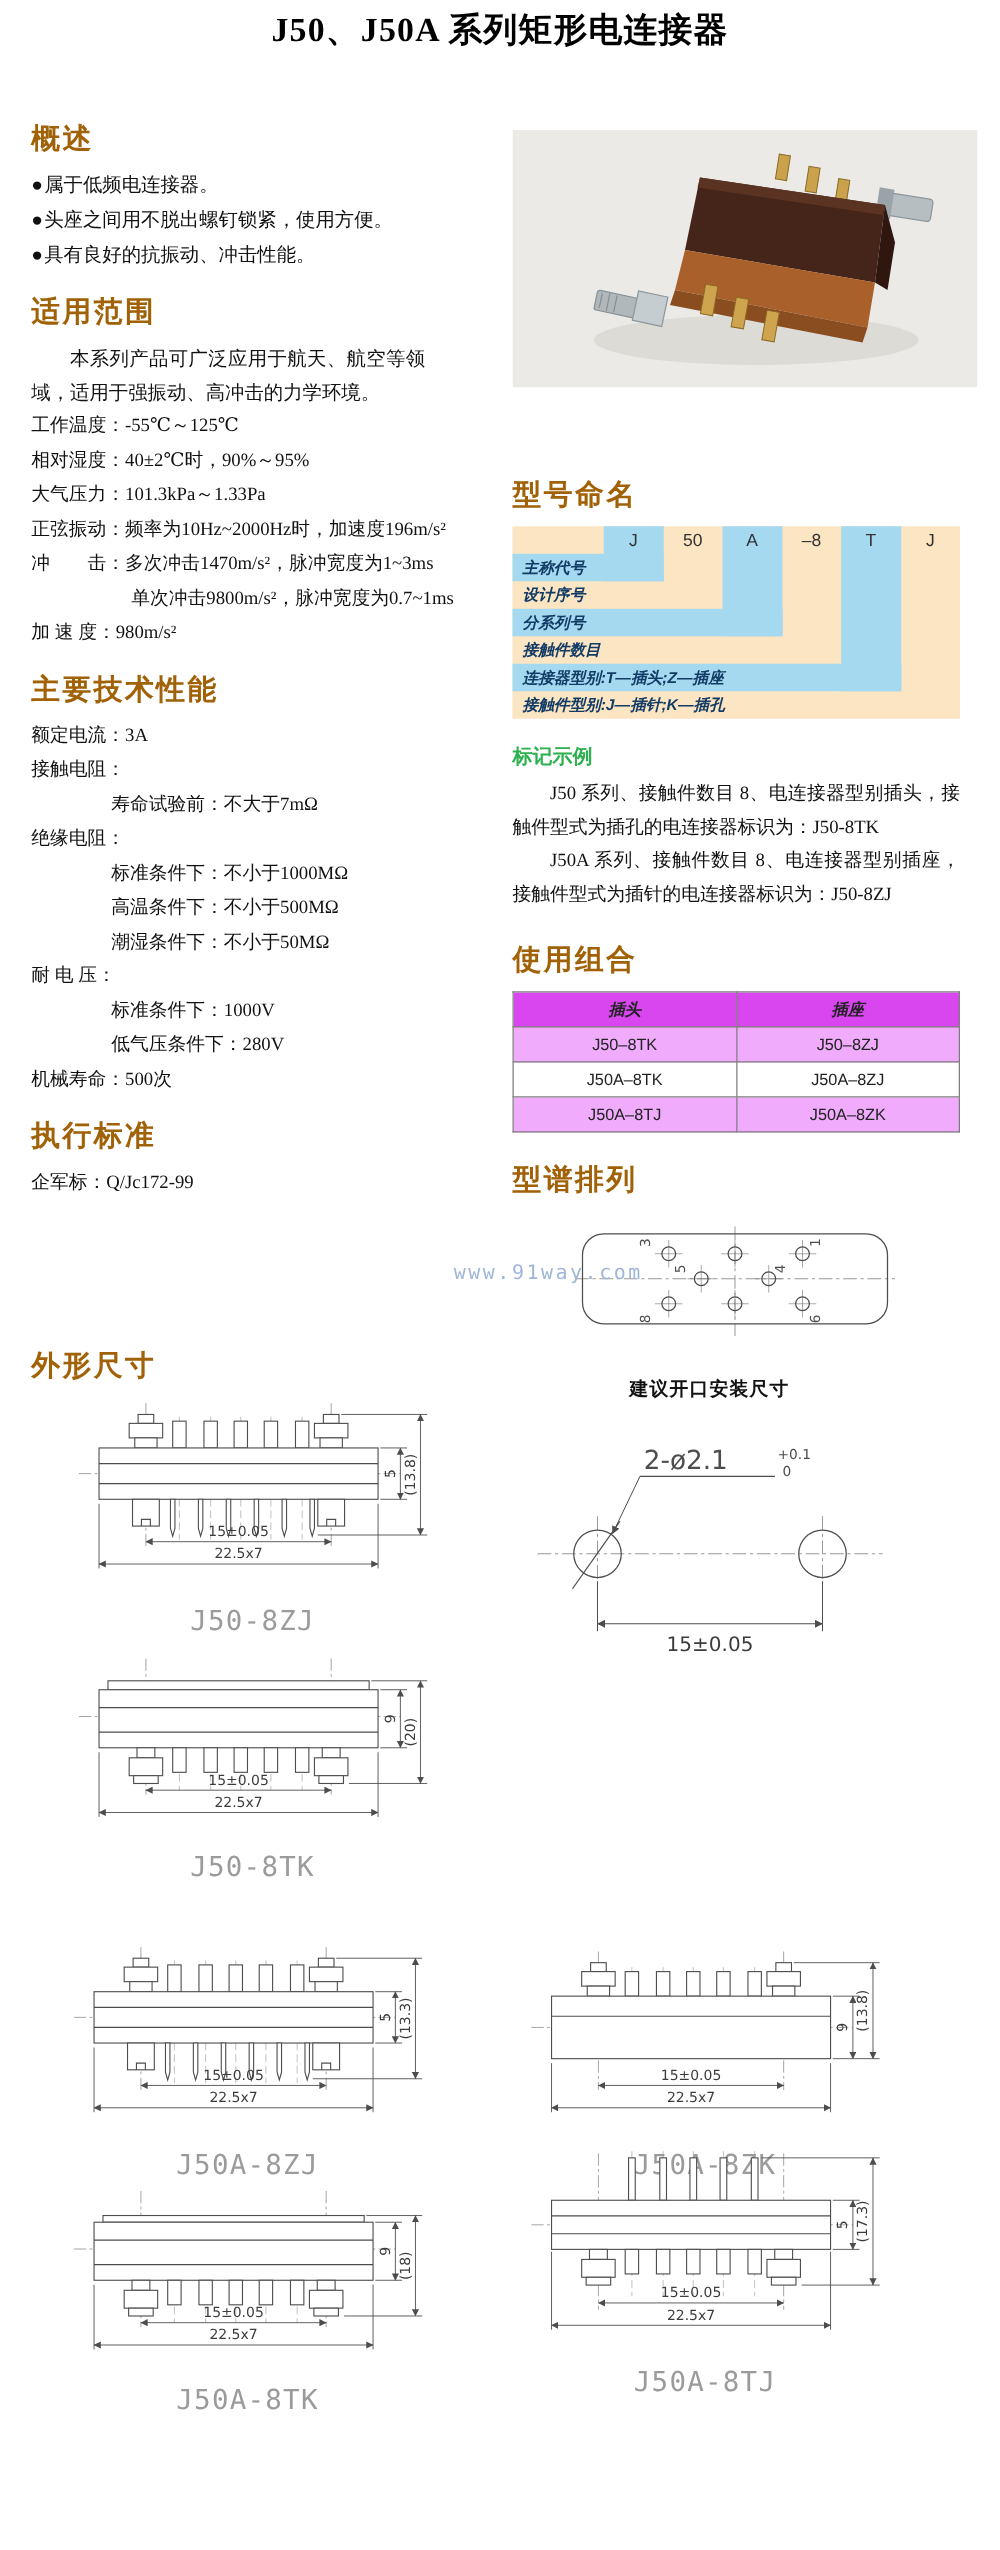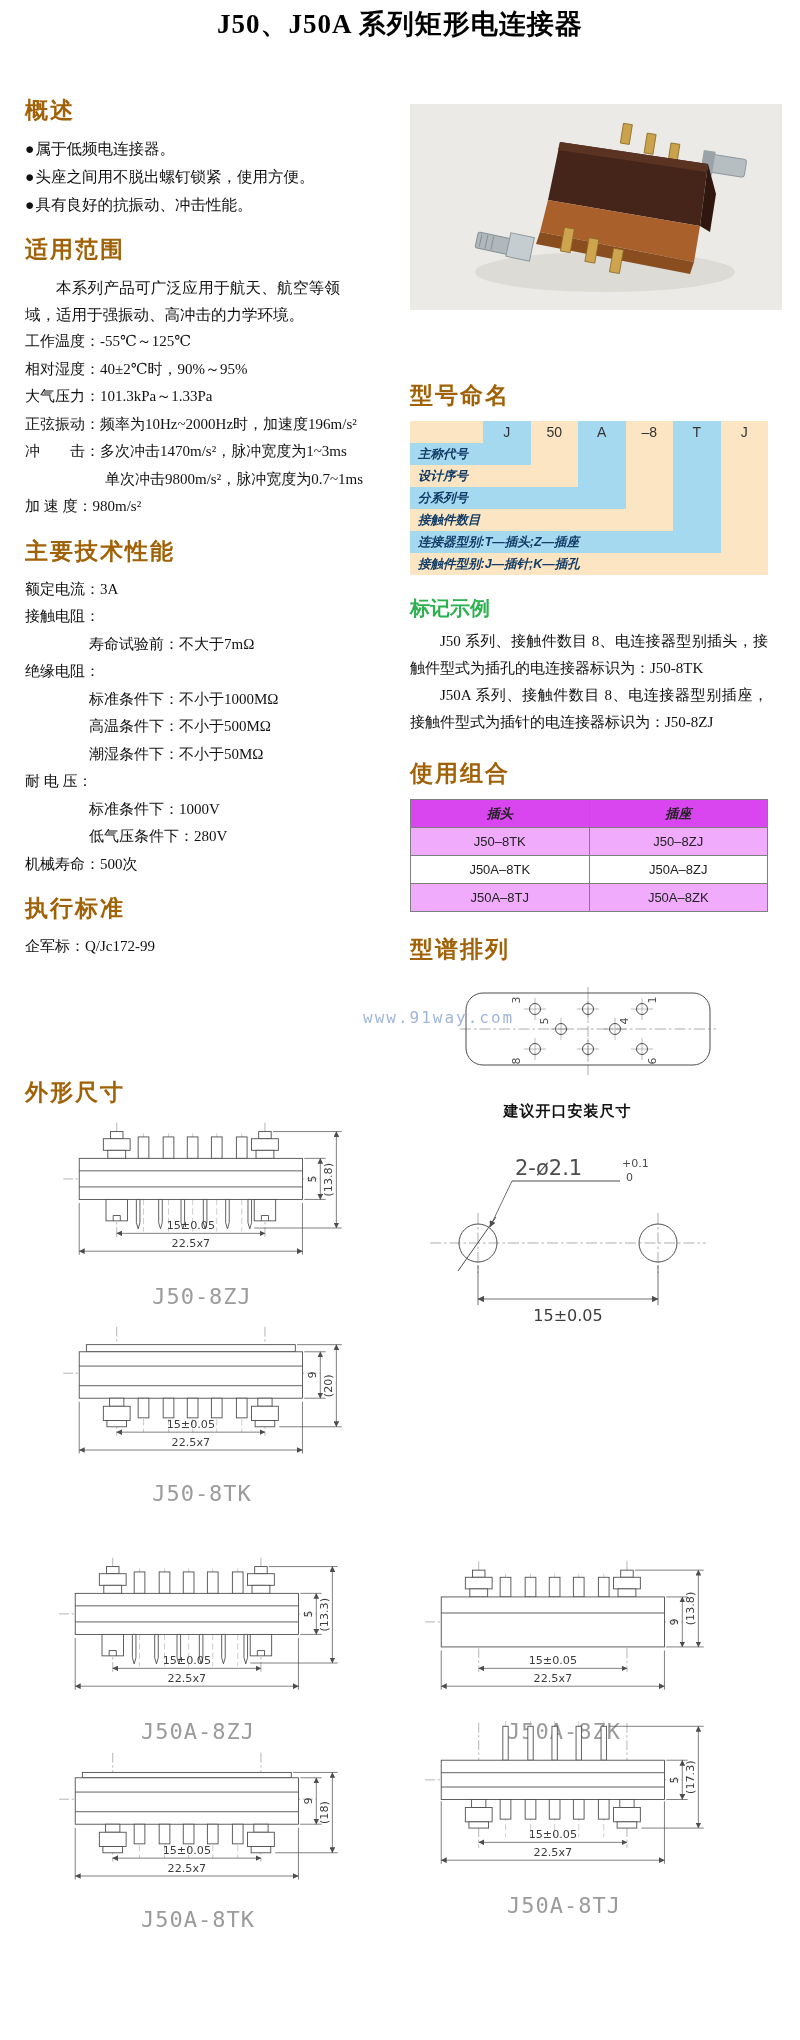--- a/index.html
+++ b/index.html
@@ -13,21 +13,21 @@
   .leftcol h2.sec:first-child{margin-top:0;}
   .bullet{font-size:15.5px;line-height:28px;color:#111;}
   .dot{margin-right:1px;}
   .scope-p{font-size:15.5px;line-height:27px;text-indent:2em;margin:0;text-align:justify;}
   .spec{font-size:15px;line-height:27.5px;white-space:nowrap;}
   .spec.ind{padding-left:64px;}
   .spec.cont{padding-left:80px;}
   .rightcol{position:absolute;left:410px;top:338px;width:358px;margin-top:42px;}
   .rightcol h2.sec{margin:0 0 10px;}
   h2.sec.mt{margin-top:22px;}
-  h3.green{font-family:"Liberation Sans","DejaVu Sans",sans-serif;font-weight:bold;font-size:20px;
+  h3.green{font-family:"Liberation Sans","DejaVu Sans",sans-serif;font-weight:bold;font-size:16px;
            color:#2db14f;margin:20px 0 6px;}
   .mark{font-size:15px;line-height:27px;text-indent:2em;margin:0;text-align:justify;}
   .photo{position:absolute;left:410px;top:104px;}
   .naming{position:relative;width:358px;height:154px;background:#fbe5c3;
           font-family:"Liberation Sans","DejaVu Sans",sans-serif;}
   .nb{position:absolute;background:#a5d9f0;}
   .code{position:absolute;top:0;height:22px;line-height:22px;text-align:center;font-size:14px;color:#333;}
   .nrow{position:absolute;left:8px;height:22px;line-height:22px;font-size:12.5px;font-style:italic;
         font-weight:bold;color:#123c66;white-space:nowrap;}
   .combo{border-collapse:collapse;width:358px;margin-top:2px;

